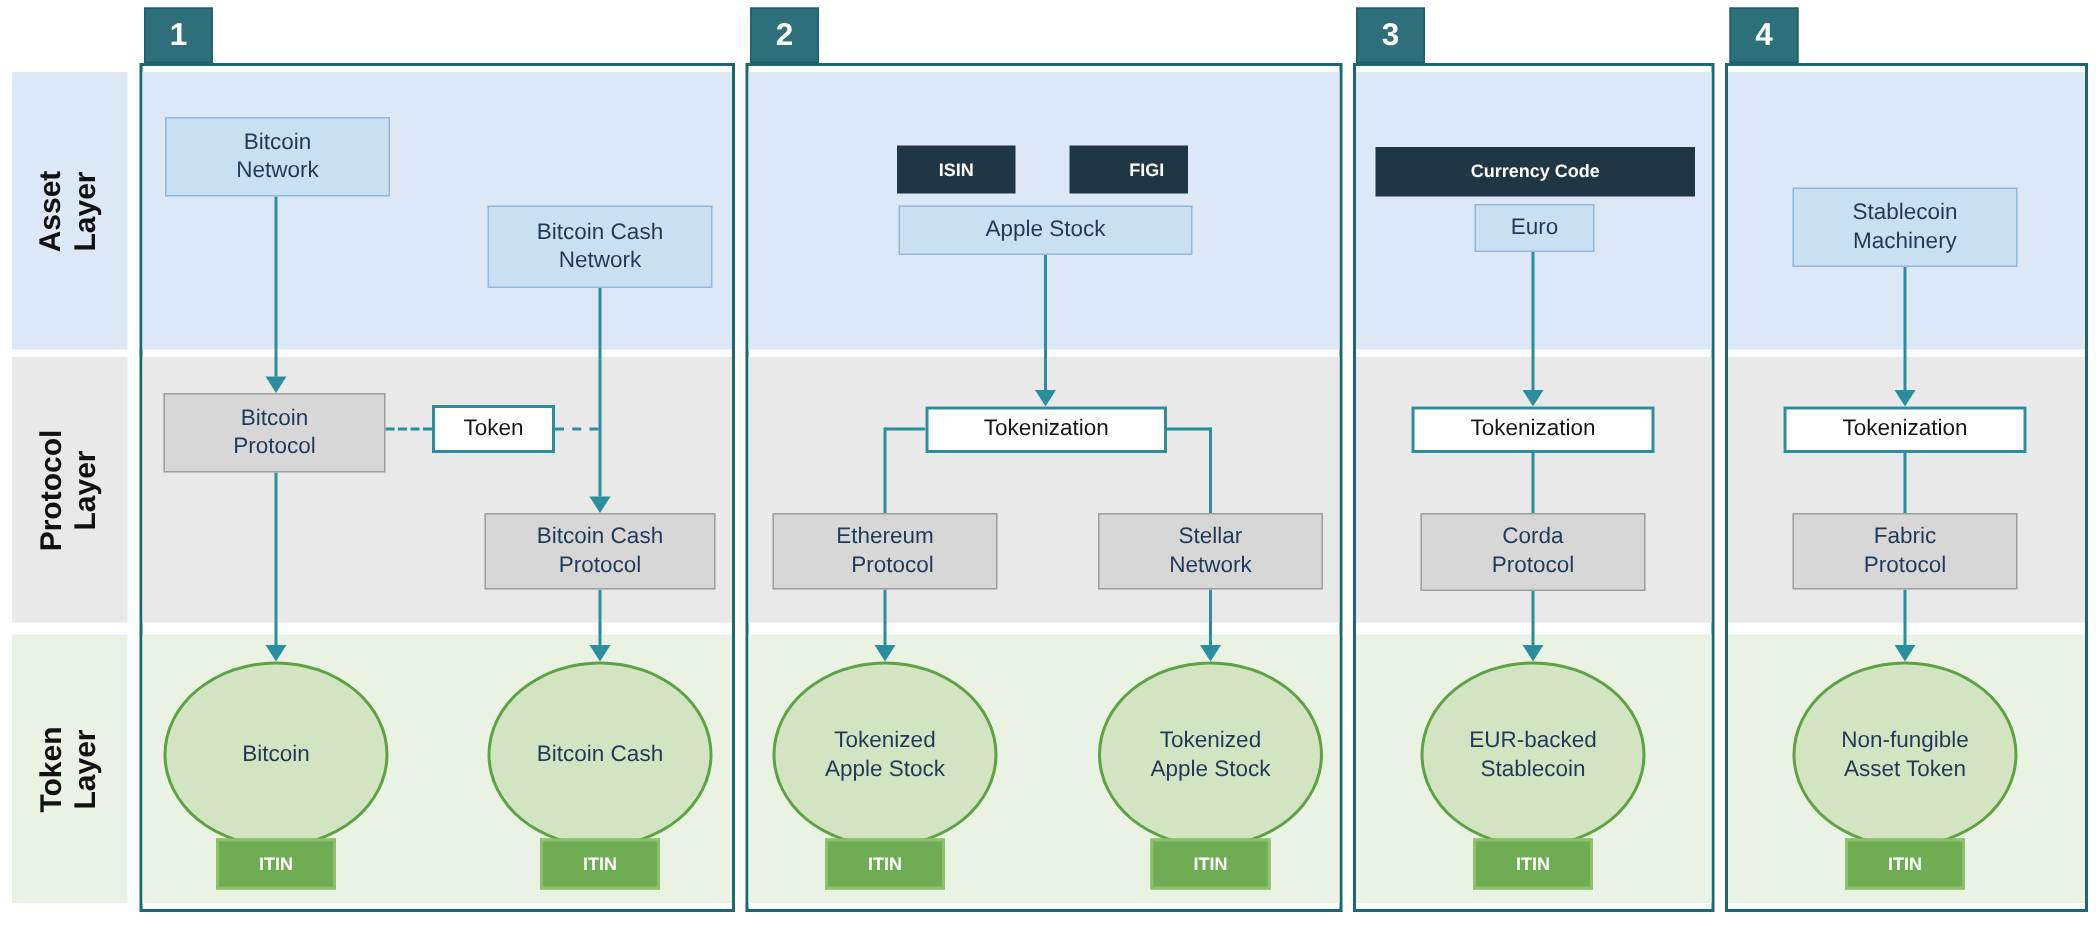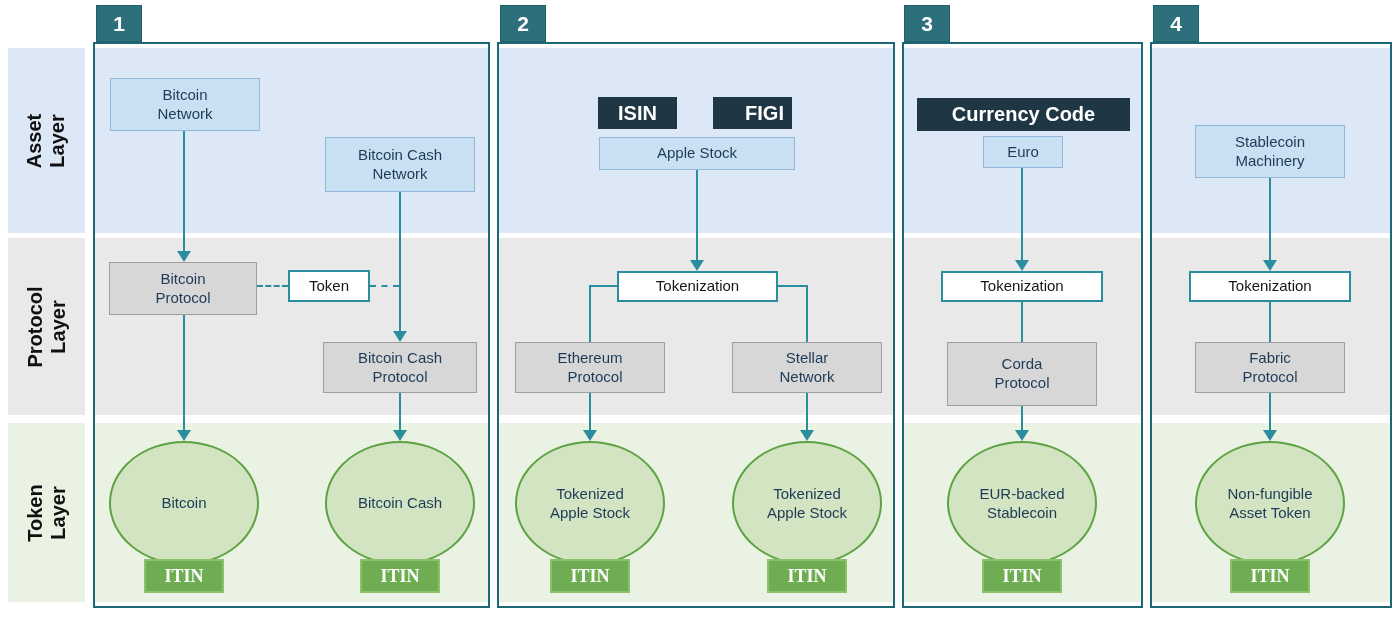--- a/index.html
+++ b/index.html
@@ -30,32 +30,31 @@
     box-sizing:border-box;
   }
   
   .node{
     position:absolute;display:flex;align-items:center;justify-content:center;text-align:center;
     white-space:pre-line;font-size:15px;line-height:1.25;color:#1e3a57;box-sizing:border-box;
   }
   .asset-node{background:#c9dff2;border:1px solid #92b9dd;}
   .protocol-node{background:#d7d7d7;border:1px solid #9e9e9e;}
   .white-node{background:#ffffff;border:2px solid #2b8e9e;color:#161616;}
-  .dark-node{background:#1f3645;color:#ffffff;font-weight:bold;font-size:20px;}
+  .dark-node{background:#1f3645;color:#ffffff;font-weight:bold;font-size:12px;}
   .circle{
     position:absolute;width:150px;height:124px;border-radius:50%;
     background:#d2e4c2;border:2px solid #5ea343;box-sizing:border-box;
     display:flex;align-items:center;justify-content:center;text-align:center;
     white-space:pre-line;font-size:15px;line-height:1.3;color:#1e3a57;
   }
   .itin{
     position:absolute;width:80px;height:34px;top:559px;background:#6fad53;border:2px solid #8cc06b;
-    color:#ffffff;font-weight:bold;font-size:18px;display:flex;align-items:center;justify-content:center;
+    color:#ffffff;font-weight:bold;font-size:12px;display:flex;align-items:center;justify-content:center;
     box-sizing:border-box;
-    font-family:Liberation Serif, serif;
   }
   
   .vline{position:absolute;width:2px;background:#2b8e9e;}
   .hline{position:absolute;height:2px;background:#2b8e9e;}
   .hdash{position:absolute;height:0;border-top:2px dashed #2b8e9e;}
   .ahead{position:absolute;width:0;height:0;border-left:7px solid transparent;border-right:7px solid transparent;border-top:11px solid #2b8e9e;}
 </style>
 </head>
 <body>
 
@@ -158,21 +157,21 @@
   <div class="circle" style="left:515px;top:441px;">Tokenized
 Apple Stock</div>
   <div class="circle" style="left:732px;top:441px;">Tokenized
 Apple Stock</div>
   <div class="itin" style="left:550px;">ITIN</div>
   <div class="itin" style="left:767px;">ITIN</div>
 
   <div class="node dark-node" style="left:917px;top:98px;width:213px;height:33px;">Currency Code</div>
   <div class="node asset-node" style="left:983px;top:136px;width:80px;height:32px;">Euro</div>
   <div class="node white-node" style="left:941px;top:271px;width:162px;height:31px;">Tokenization</div>
-  <div class="node protocol-node" style="left:947px;top:342px;width:150px;height:64px;">Corda
+  <div class="node protocol-node" style="left:947px;top:342px;width:150px;height:52px;">Corda
 Protocol</div>
   <div class="circle" style="left:947px;top:441px;">EUR-backed
 Stablecoin</div>
   <div class="itin" style="left:982px;">ITIN</div>
 
   <div class="node asset-node" style="left:1195px;top:125px;width:150px;height:53px;">Stablecoin
 Machinery</div>
   <div class="node white-node" style="left:1189px;top:271px;width:162px;height:31px;">Tokenization</div>
   <div class="node protocol-node" style="left:1195px;top:342px;width:150px;height:51px;">Fabric
 Protocol</div>

